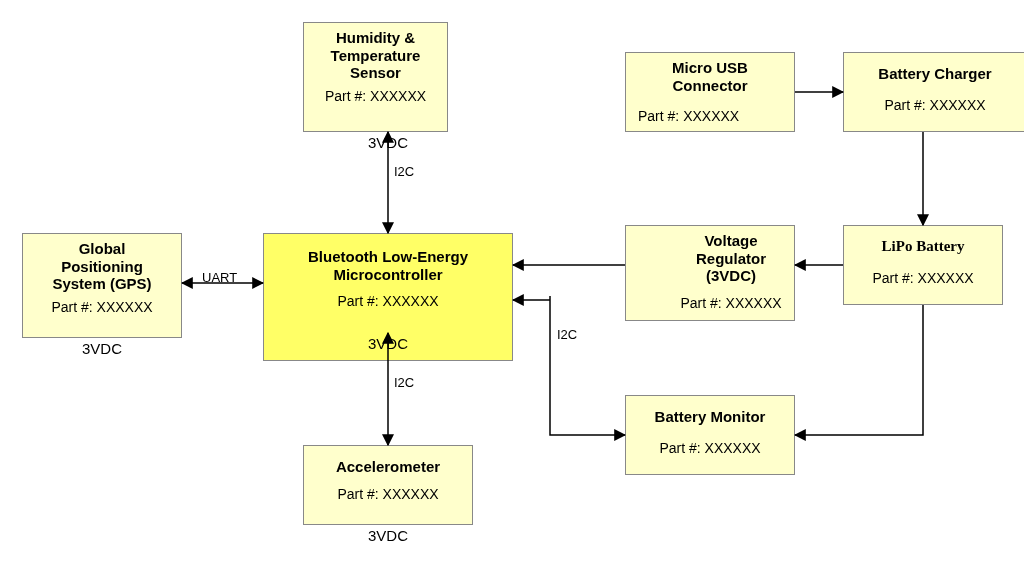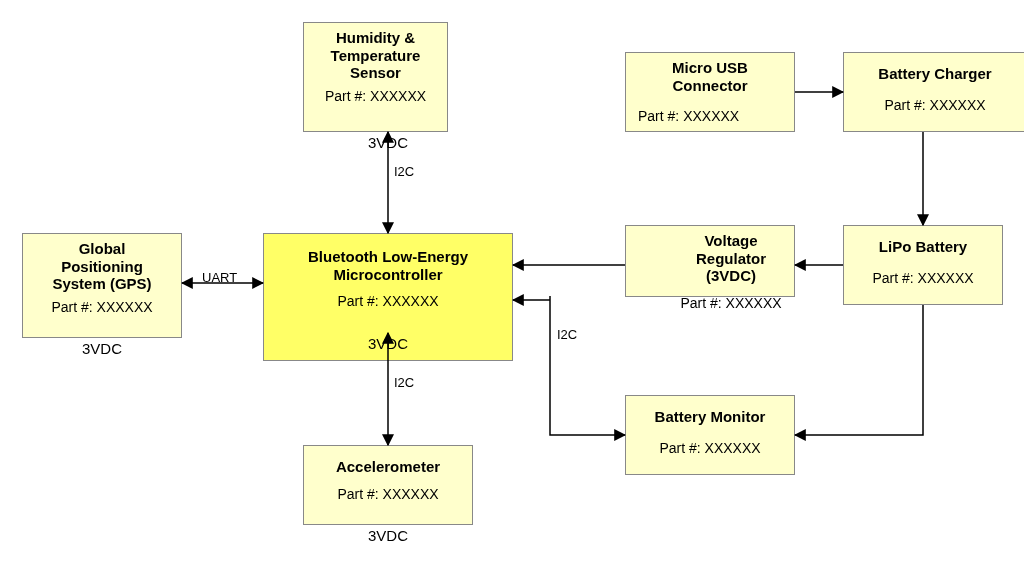--- a/index.html
+++ b/index.html
@@ -85,27 +85,27 @@
 <div class="box" style="left:625px; top:52px; width:170px; height:80px;">
   <div class="title">Micro USB<br>Connector</div>
   <div class="part" style="margin-top:14px; text-align:left; padding-left:6px;">Part #: XXXXXX</div>
 </div>
 
 <div class="box" style="left:843px; top:52px; width:184px; height:80px;">
   <div class="title" style="margin-top:6px;">Battery Charger</div>
   <div class="part" style="margin-top:14px;">Part #: XXXXXX</div>
 </div>
 
-<div class="box" style="left:625px; top:225px; width:170px; height:72px;padding-left:48px;">
+<div class="box" style="left:625px; top:225px; width:170px; height:96px;padding-left:48px;">
   <div class="title">Voltage Regulator<br>(3VDC)</div>
   <div class="part" style="margin-top:10px;">Part #: XXXXXX</div>
 </div>
 
 <div class="box" style="left:843px; top:225px; width:160px; height:80px;">
-  <div class="title" style="margin-top:6px;">LiPo Battery</div>
+  <div class="title" style="margin-top:6px;font-family:Liberation Serif, serif;">LiPo Battery</div>
   <div class="part" style="margin-top:14px;">Part #: XXXXXX</div>
 </div>
 
 <div class="box" style="left:625px; top:395px; width:170px; height:80px;">
   <div class="title" style="margin-top:6px;">Battery Monitor</div>
   <div class="part" style="margin-top:14px;">Part #: XXXXXX</div>
 </div>
 
 <div class="edgelabel" style="left:200px; top:270px;">UART</div>
 <div class="edgelabel" style="left:392px; top:164px;">I2C</div>

